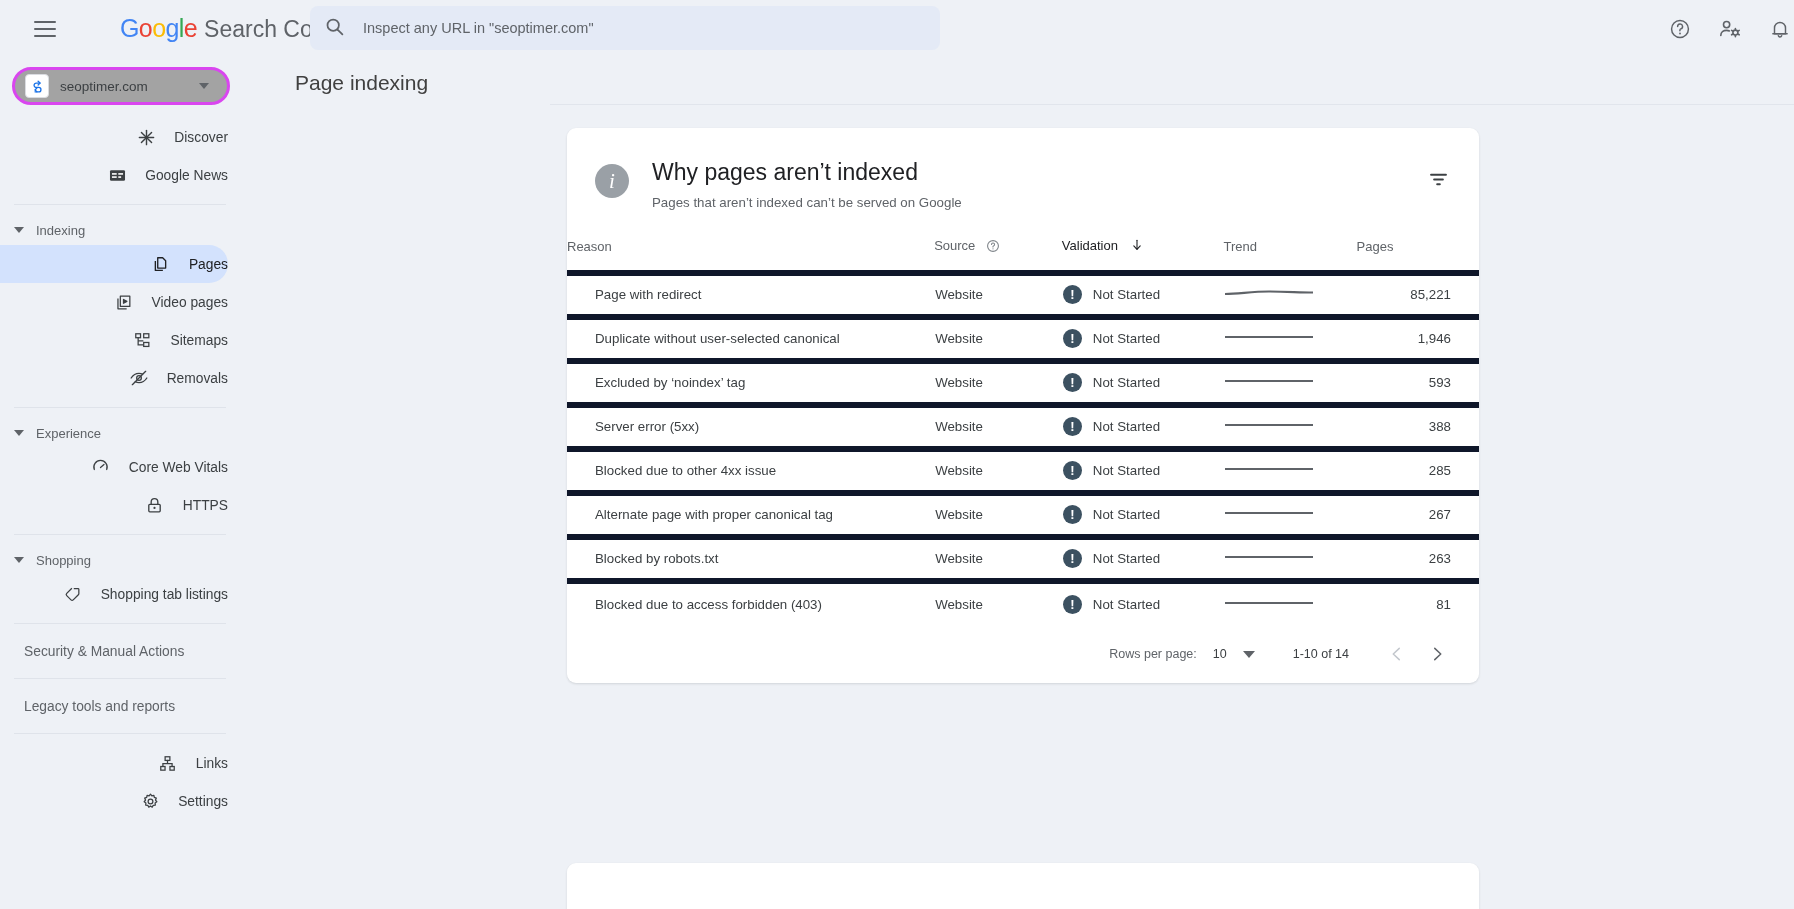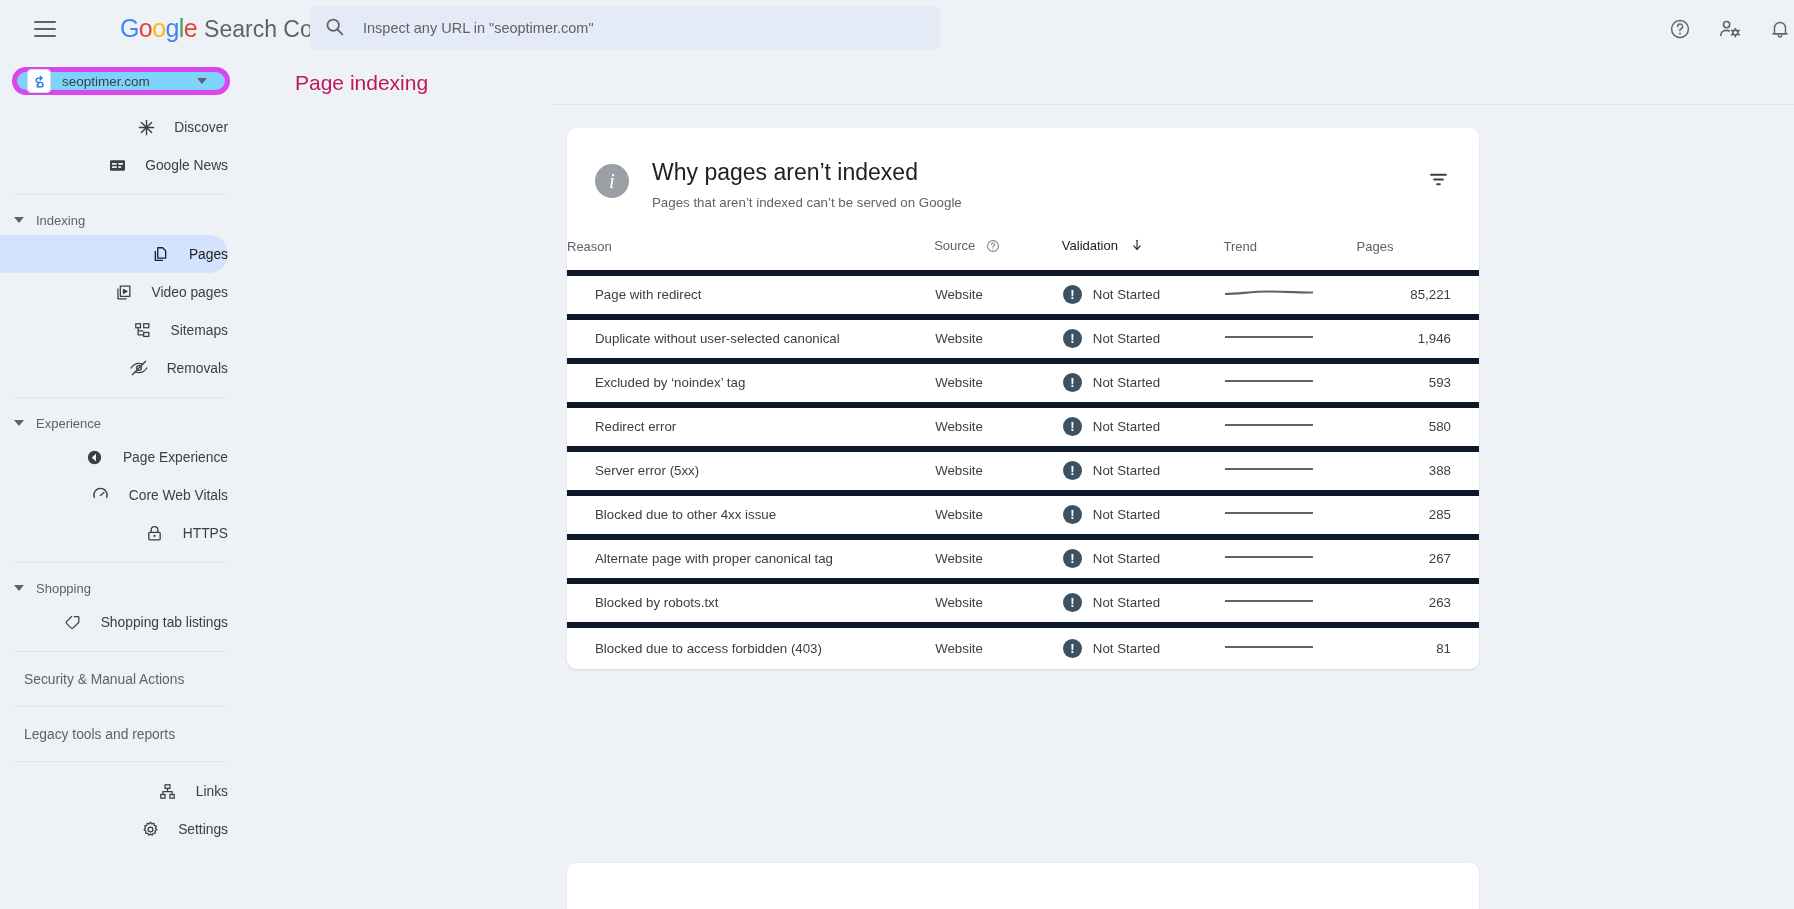--- a/index.html
+++ b/index.html
@@ -46,23 +46,23 @@
 
   
   #sidebar {
     position: absolute; left: 0; top: 57px;
     width: 262px; height: 852px;
     background: #eef1f6;
     overflow: hidden;
   }
   #property-selector {
     margin: 10px 0 0 12px;
-    width: 218px; height: 28px;
-    border: 5px solid #d946ef; border-radius: 19px;
-    background: #7dd3fc;
+    width: 218px; height: 38px;
+    border: 3px solid #d946ef; border-radius: 19px;
+    background: #a3a3a3;
     display: flex; align-items: center; cursor: pointer;
   }
   #property-selector .pico {
     width: 24px; height: 24px; margin-left: 10px; margin-right: 11px;
     background: #fff; border: 1px solid #dadce0; border-radius: 4px;
     display:flex; align-items:center; justify-content:center;
     color:#1a73e8; font-size: 13px; font-weight: bold;
   }
   #property-selector .pname { color: #3c4043; font-size: 13.5px; flex: 1 1 auto; }
   #property-selector .caret {
@@ -88,21 +88,21 @@
   }
   .group-head .tri-d { width:0;height:0;border-left:5px solid transparent;border-right:5px solid transparent;border-top:6px solid #5f6368; }
 
   .sec-row {
     height: 34px; padding-left: 14px; display: flex; align-items: center; gap: 10px;
     color: #5f6368; font-size: 13.8px; cursor: pointer;
   }
 
   
   #main { position: absolute; left: 262px; top: 57px; width: 1532px; height: 852px; background:#eef1f6; overflow: hidden; }
-  #page-title { position:absolute; left: 33px; top: 14px; font-size: 21px; color: #be185d; }
+  #page-title { position:absolute; left: 33px; top: 14px; font-size: 21px; color: #404040; }
   #title-rule { position:absolute; left: 288px; top: 47px; width: 1244px; height:1px; background:#e1e5ec; }
 
   #card {
     position: absolute; left: 305px; top: 71px; width: 912px;
     background: #fff; border-radius: 9px;
     box-shadow: 0 1px 2px rgba(60,64,67,.10), 0 1px 3px rgba(60,64,67,.06);
   }
   #card-header { display: flex; align-items: flex-start; padding: 30px 28px 0 28px; position: relative; }
   #info-badge {
     width: 34px; height: 34px; border-radius: 50%; background: #9aa0a6;
@@ -295,29 +295,20 @@
     <span class="lbl">Removals</span>
   </div>
 
   <div class="nav-sep"></div>
 
   <div class="group-head">
     <span class="tri-d"></span>
     <span>Experience</span>
   </div>
 
-  <div class="nav-item">
-    <span class="ico">
-      <svg width="19" height="19" viewBox="0 0 24 24">
-        <circle cx="12" cy="12" r="8.4" fill="#3c4043"></circle>
-        <path d="M13.8 7.4L8.6 12l5.2 4.6z" fill="#fff"></path>
-      </svg>
-    </span>
-    <span class="lbl">Page Experience</span>
-  </div>
 
   <div class="nav-item">
     <span class="ico">
       <svg width="19" height="19" viewBox="0 0 24 24" fill="none" stroke="#3c4043" stroke-width="1.6" stroke-linecap="round">
         <path d="M19.8 14.5A8.4 8.4 0 1 0 4.2 14.5"></path>
         <line x1="12" y1="12" x2="16.4" y2="8.2"></line>
       </svg>
     </span>
     <span class="lbl">Core Web Vitals</span>
   </div>
@@ -479,34 +470,20 @@
                 <span class="excl-ico">!</span>
                 <span>Not Started</span>
               </div>
             </td>
             <td class="c-trend"><span><svg width="88" height="20" viewBox="0 0 88 20">
                   <path d="M0,10 L88,10" fill="none" stroke="#5f6368" stroke-width="2.2"></path>
                 </svg></span></td>
             <td class="c-pages"><span>593</span></td>
           </tr>
           <tr>
-            <td class="c-reason"><span>Redirect error</span></td>
-            <td class="c-source"><span>Website</span></td>
-            <td class="c-valid">
-              <div class="valid-cell">
-                <span class="excl-ico">!</span>
-                <span>Not Started</span>
-              </div>
-            </td>
-            <td class="c-trend"><span><svg width="88" height="20" viewBox="0 0 88 20">
-                  <path d="M0,10 L88,10" fill="none" stroke="#5f6368" stroke-width="2.2"></path>
-                </svg></span></td>
-            <td class="c-pages"><span>580</span></td>
-          </tr>
-          <tr>
             <td class="c-reason"><span>Server error (5xx)</span></td>
             <td class="c-source"><span>Website</span></td>
             <td class="c-valid">
               <div class="valid-cell">
                 <span class="excl-ico">!</span>
                 <span>Not Started</span>
               </div>
             </td>
             <td class="c-trend"><span><svg width="88" height="20" viewBox="0 0 88 20">
                   <path d="M0,10 L88,10" fill="none" stroke="#5f6368" stroke-width="2.2"></path>
@@ -565,16 +542,34 @@
               </div>
             </td>
             <td class="c-trend"><span><svg width="88" height="20" viewBox="0 0 88 20">
                   <path d="M0,10 L88,10" fill="none" stroke="#5f6368" stroke-width="2.2"></path>
                 </svg></span></td>
             <td class="c-pages"><span>81</span></td>
           </tr>
         </tbody>
     </table>
 
+    <div id="card-footer">
+      <span class="lbl">Rows per page:</span>
+      <div id="rows-select">
+        <span class="val">10</span>
+        <span class="caret"></span>
+      </div>
+      <span id="range-lbl">1-10 of 14</span>
+      <span class="pg-btn" id="prev-page">
+        <svg width="18" height="18" viewBox="0 0 24 24" fill="none" stroke="#c3c7cd" stroke-width="2" stroke-linecap="round" stroke-linejoin="round">
+          <polyline points="15,4.5 7,12 15,19.5"></polyline>
+        </svg>
+      </span>
+      <span class="pg-btn" id="next-page">
+        <svg width="18" height="18" viewBox="0 0 24 24" fill="none" stroke="#5f6368" stroke-width="2" stroke-linecap="round" stroke-linejoin="round">
+          <polyline points="9,4.5 17,12 9,19.5"></polyline>
+        </svg>
+      </span>
+    </div>
   </div>
 
   <div id="card2"></div>
 </div>
 
 </body></html>

